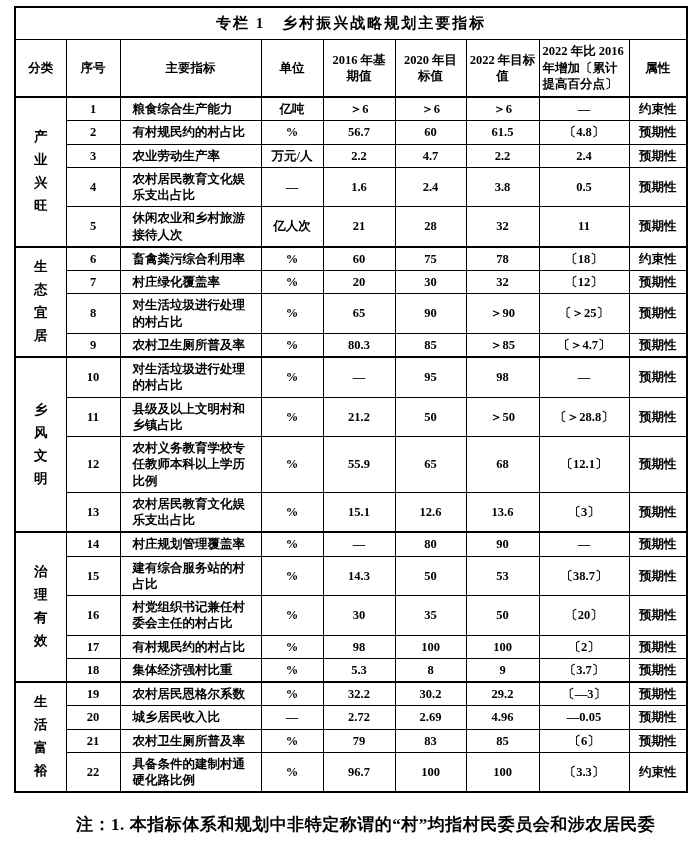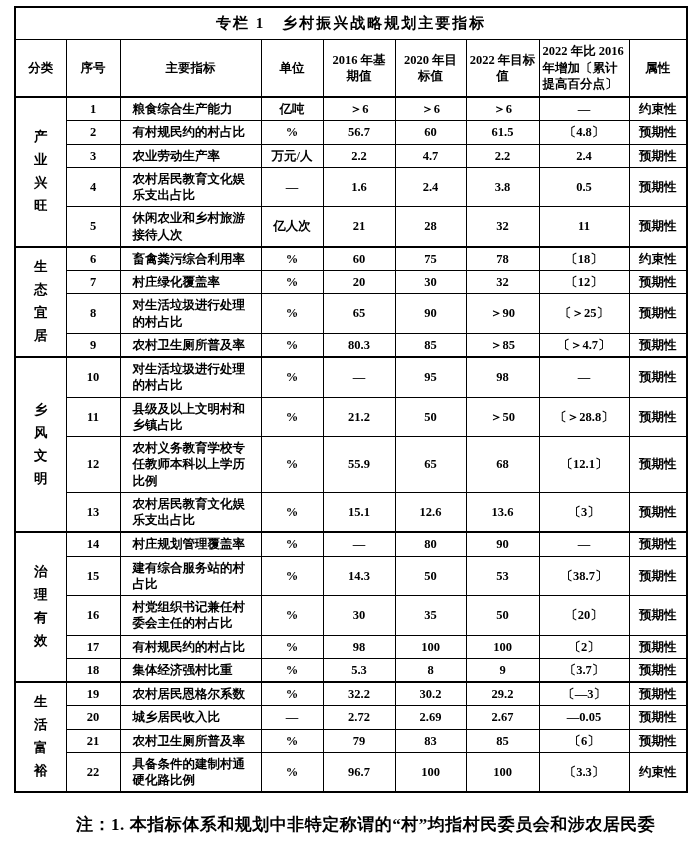--- a/index.html
+++ b/index.html
@@ -299,21 +299,21 @@
           <td>29.2</td>
           <td>〔—3〕</td>
           <td>预期性</td>
         </tr>
         <tr>
           <td>20</td>
           <td class="ind">城乡居民收入比</td>
           <td>—</td>
           <td>2.72</td>
           <td>2.69</td>
-          <td>2.67</td>
+          <td>4.96</td>
           <td>—0.05</td>
           <td>预期性</td>
         </tr>
         <tr>
           <td>21</td>
           <td class="ind">农村卫生厕所普及率</td>
           <td>%</td>
           <td>79</td>
           <td>83</td>
           <td>85</td>

